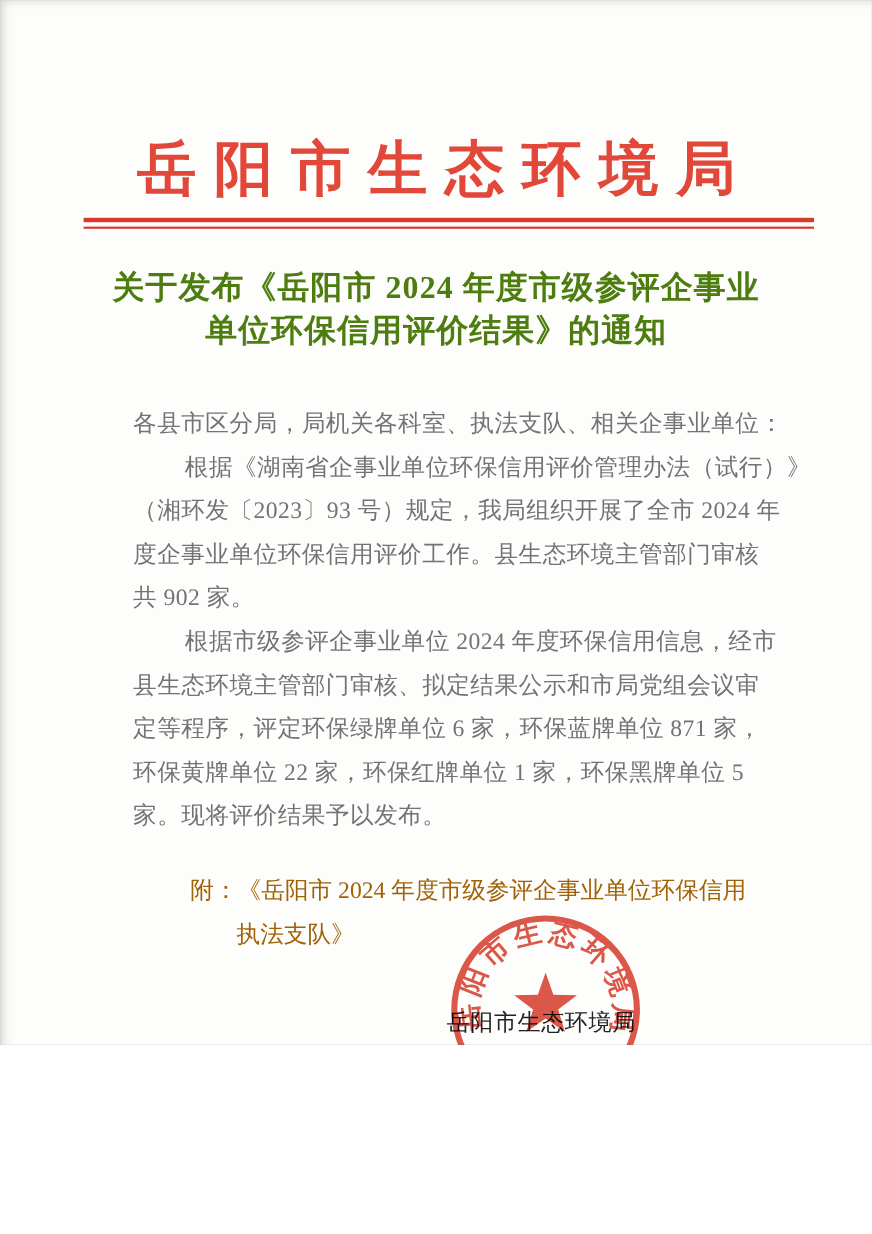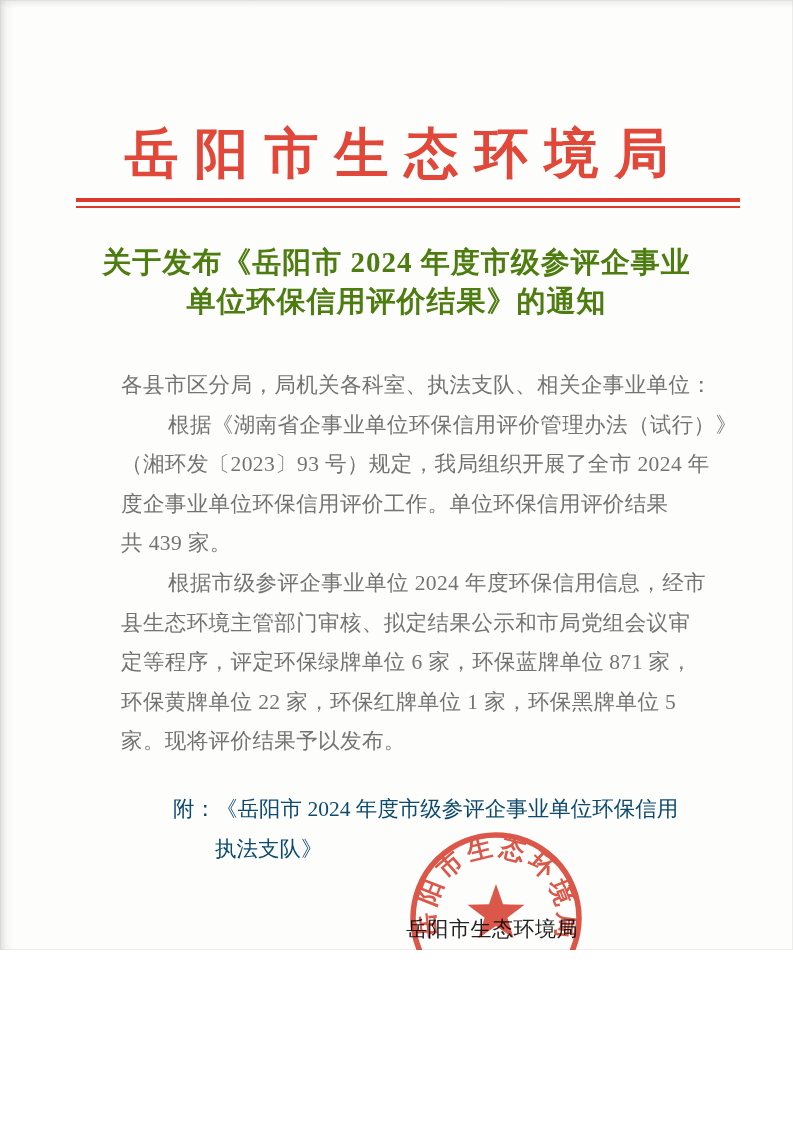--- a/index.html
+++ b/index.html
@@ -61,21 +61,21 @@
     line-height: 39.6px;
     white-space: nowrap;
   }
   .body-text .line { height: 39.6px; letter-spacing: 0.4px; }
   .body-text .ind  { padding-left: 47px; }
 
   .attachment {
     position: absolute;
     left: 121px; top: 790px; width: 580px;
     font-size: 21.5px;
-    color: #0c4a6e;
+    color: #a16207;
     line-height: 39.6px;
     white-space: nowrap;
   }
   .attachment .att-line1 { padding-left: 52px; }
   .attachment .att-line2 { padding-left: 94px; }
 
   .signature-org {
     position: absolute; left: 406px; top: 915px;
     font-size: 21px; color: #222224; letter-spacing: 0.5px; white-space: nowrap;
   }
@@ -106,22 +106,22 @@
 
   <div class="doc-title">
     <div>关于发布《岳阳市 2024 年度市级参评企事业</div>
     <div>单位环保信用评价结果》的通知</div>
   </div>
 
   <div class="body-text">
     <div class="line">各县市区分局，局机关各科室、执法支队、相关企事业单位：</div>
     <div class="line ind">根据《湖南省企事业单位环保信用评价管理办法（试行）》</div>
     <div class="line">（湘环发〔2023〕93 号）规定，我局组织开展了全市 2024 年</div>
-    <div class="line">度企事业单位环保信用评价工作。单位环保信用评价结果</div>
-    <div class="line">共 439 家。</div>
+    <div class="line">度企事业单位环保信用评价工作。县生态环境主管部门审核</div>
+    <div class="line">共 902 家。</div>
     <div class="line ind">根据市级参评企事业单位 2024 年度环保信用信息，经市</div>
     <div class="line">县生态环境主管部门审核、拟定结果公示和市局党组会议审</div>
     <div class="line">定等程序，评定环保绿牌单位 6 家，环保蓝牌单位 871 家，</div>
     <div class="line">环保黄牌单位 22 家，环保红牌单位 1 家，环保黑牌单位 5</div>
     <div class="line">家。现将评价结果予以发布。</div>
   </div>
 
   <div class="attachment">
     <div class="att-line1">附：《岳阳市 2024 年度市级参评企事业单位环保信用</div>
     <div class="att-line2">执法支队》</div>

